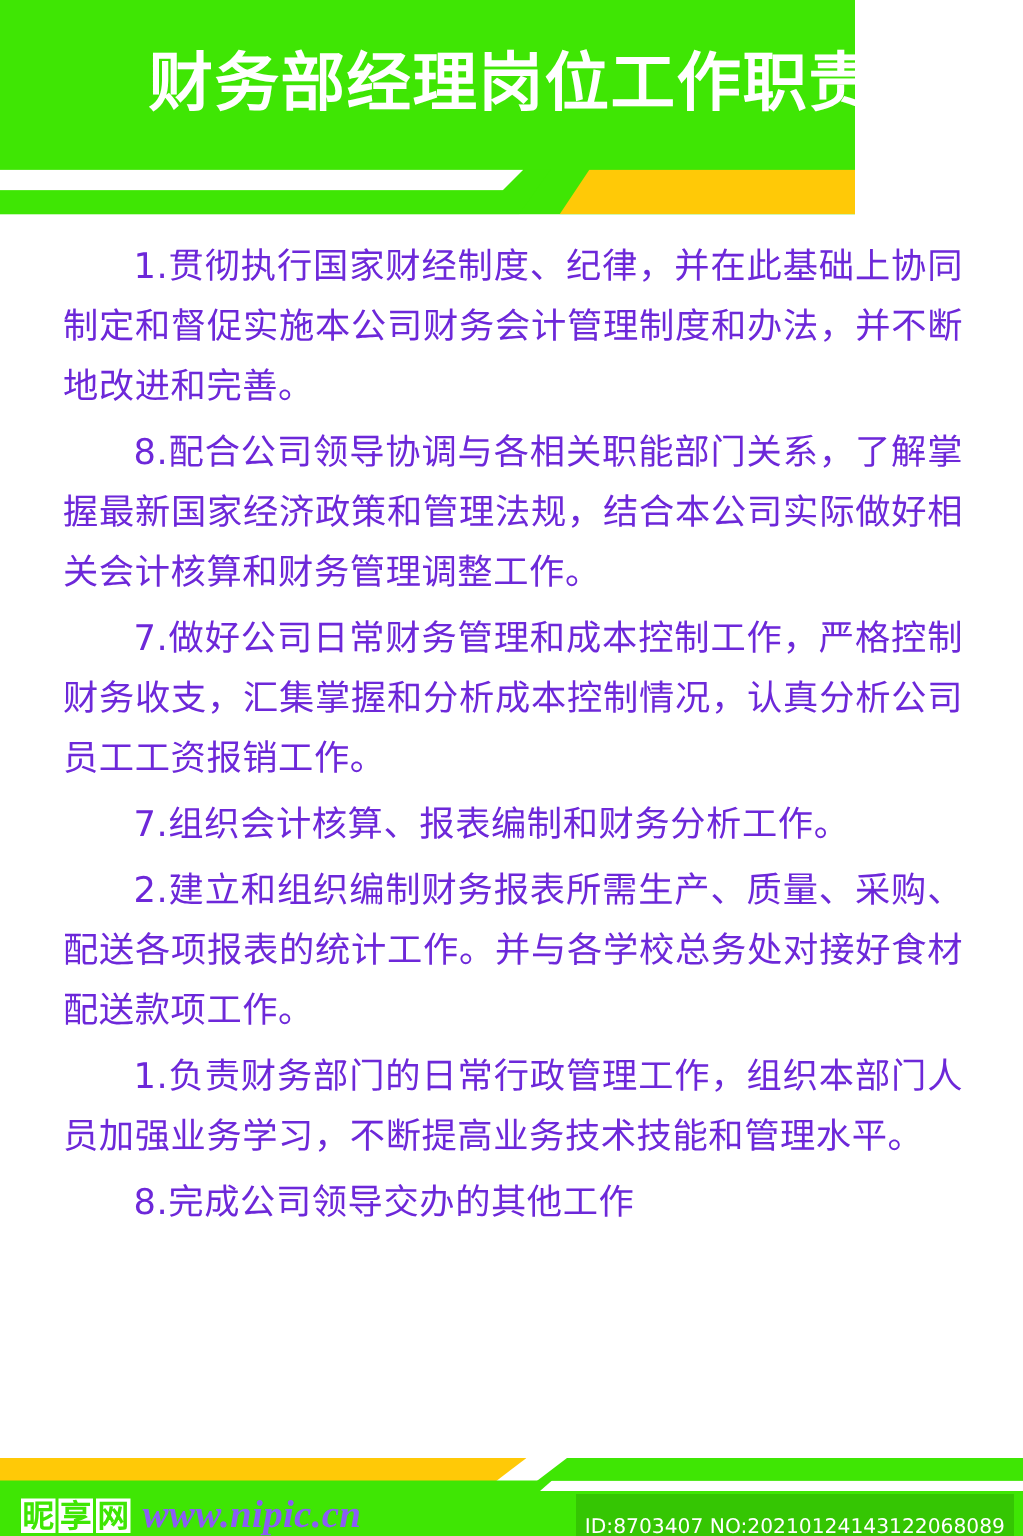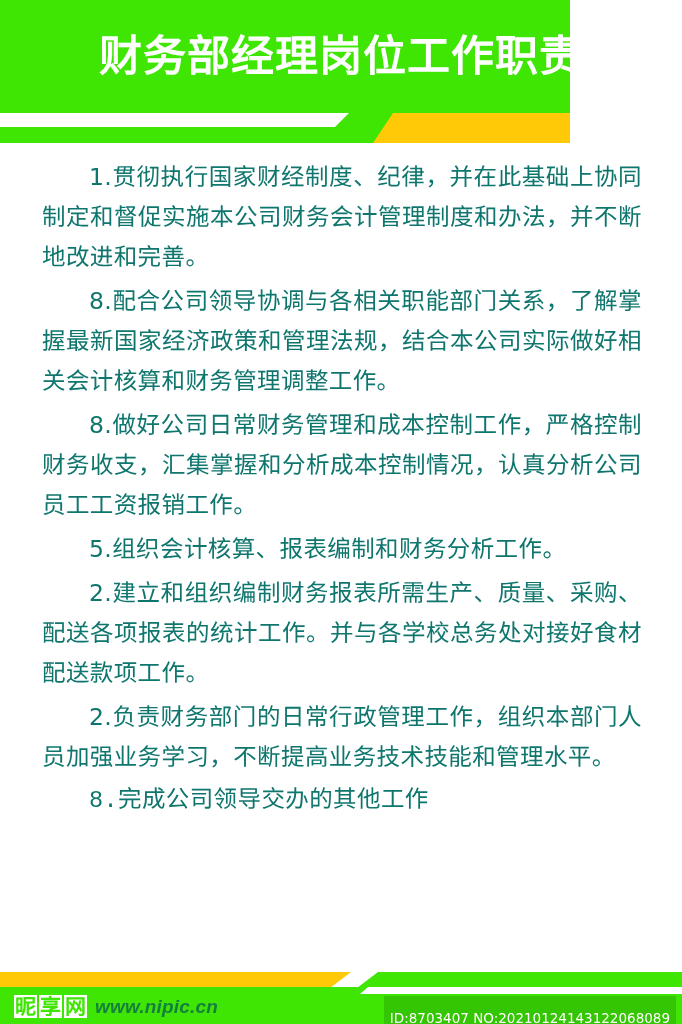--- a/index.html
+++ b/index.html
@@ -82,32 +82,31 @@
 
   
   .content {
     position: absolute;
     left: 42px;
     top: 157px;
     width: 600px;
   }
   .para {
     margin: 0 0 4px 0;
-    color: #0f766e;
+    color: #6d28d9;
     font-size: 23.5px;
     line-height: 40px;
     text-align: justify;
     text-justify: inter-ideograph;
     text-indent: 2em;
     letter-spacing: 0.4px;
     font-family: "DejaVu Sans", "Liberation Sans", sans-serif;
   }
   .para:last-child {
     margin-bottom: 12px;
-    font-family: Liberation Mono, monospace;
   }
 
   
   .footer {
     position: absolute;
     left: 0;
     top: 972px;
     width: 682px;
     height: 52px;
     overflow: hidden;
@@ -163,26 +162,26 @@
     display: inline-block;
     color: #3fe604;
     background: #ffffff;
     font-size: 21px;
     font-weight: bold;
     line-height: 22px;
     padding: 1px 1px 0 1px;
     font-family: "DejaVu Sans", "Liberation Sans", sans-serif;
   }
   .brand-url {
-    color: #15803d;
-    font-size: 19px;
+    color: #8b5cf6;
+    font-size: 26px;
     font-style: italic;
     font-weight: bold;
     letter-spacing: 0.2px;
-    font-family: Liberation Sans, sans-serif;
+    font-family: Liberation Serif, serif;
   }
   .asset-id {
     position: absolute;
     right: 6px;
     top: 24px;
     color: #ffffff;
     font-size: 13.5px;
     line-height: 20px;
     background: #35c603;
     padding: 12px 6px;
@@ -199,24 +198,24 @@
     <div class="header-green"></div>
     <div class="header-yellow"></div>
     <div class="header-greenwedge"></div>
     <div class="header-stripe"></div>
     <div class="header-title">财务部经理岗位工作职责</div>
   </div>
 
   <div class="content">
     <p class="para">1.贯彻执行国家财经制度、纪律，并在此基础上协同制定和督促实施本公司财务会计管理制度和办法，并不断地改进和完善。</p>
     <p class="para">8.配合公司领导协调与各相关职能部门关系，了解掌握最新国家经济政策和管理法规，结合本公司实际做好相关会计核算和财务管理调整工作。</p>
-    <p class="para">8.做好公司日常财务管理和成本控制工作，严格控制财务收支，汇集掌握和分析成本控制情况，认真分析公司员工工资报销工作。</p>
-    <p class="para">5.组织会计核算、报表编制和财务分析工作。</p>
+    <p class="para">7.做好公司日常财务管理和成本控制工作，严格控制财务收支，汇集掌握和分析成本控制情况，认真分析公司员工工资报销工作。</p>
+    <p class="para">7.组织会计核算、报表编制和财务分析工作。</p>
     <p class="para">2.建立和组织编制财务报表所需生产、质量、采购、配送各项报表的统计工作。并与各学校总务处对接好食材配送款项工作。</p>
-    <p class="para">2.负责财务部门的日常行政管理工作，组织本部门人员加强业务学习，不断提高业务技术技能和管理水平。</p>
+    <p class="para">1.负责财务部门的日常行政管理工作，组织本部门人员加强业务学习，不断提高业务技术技能和管理水平。</p>
     <p class="para">8.完成公司领导交办的其他工作</p>
   </div>
 
   <div class="footer">
     <div class="footer-yellow"></div>
     <div class="footer-greenwedge"></div>
     <div class="footer-green"></div>
     <div class="footer-stripe"></div>
 
     <div class="brand">

